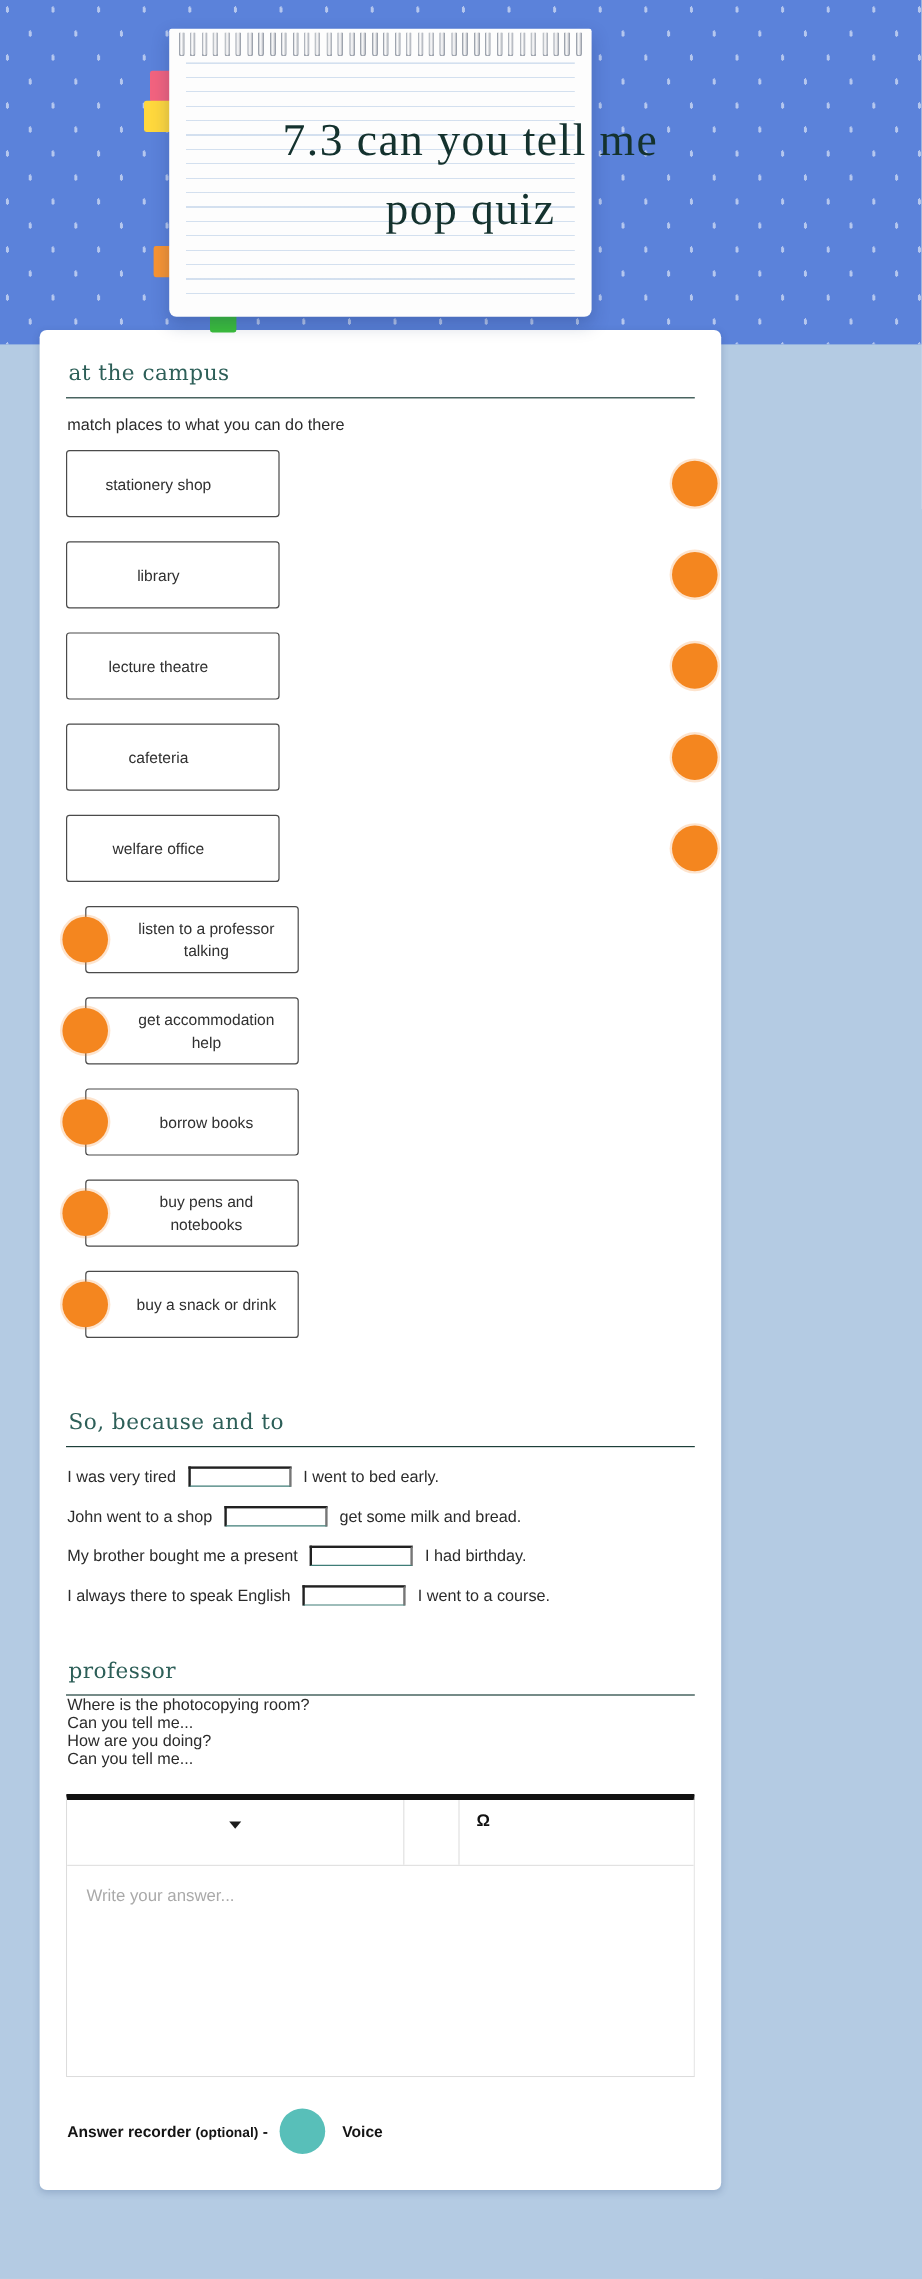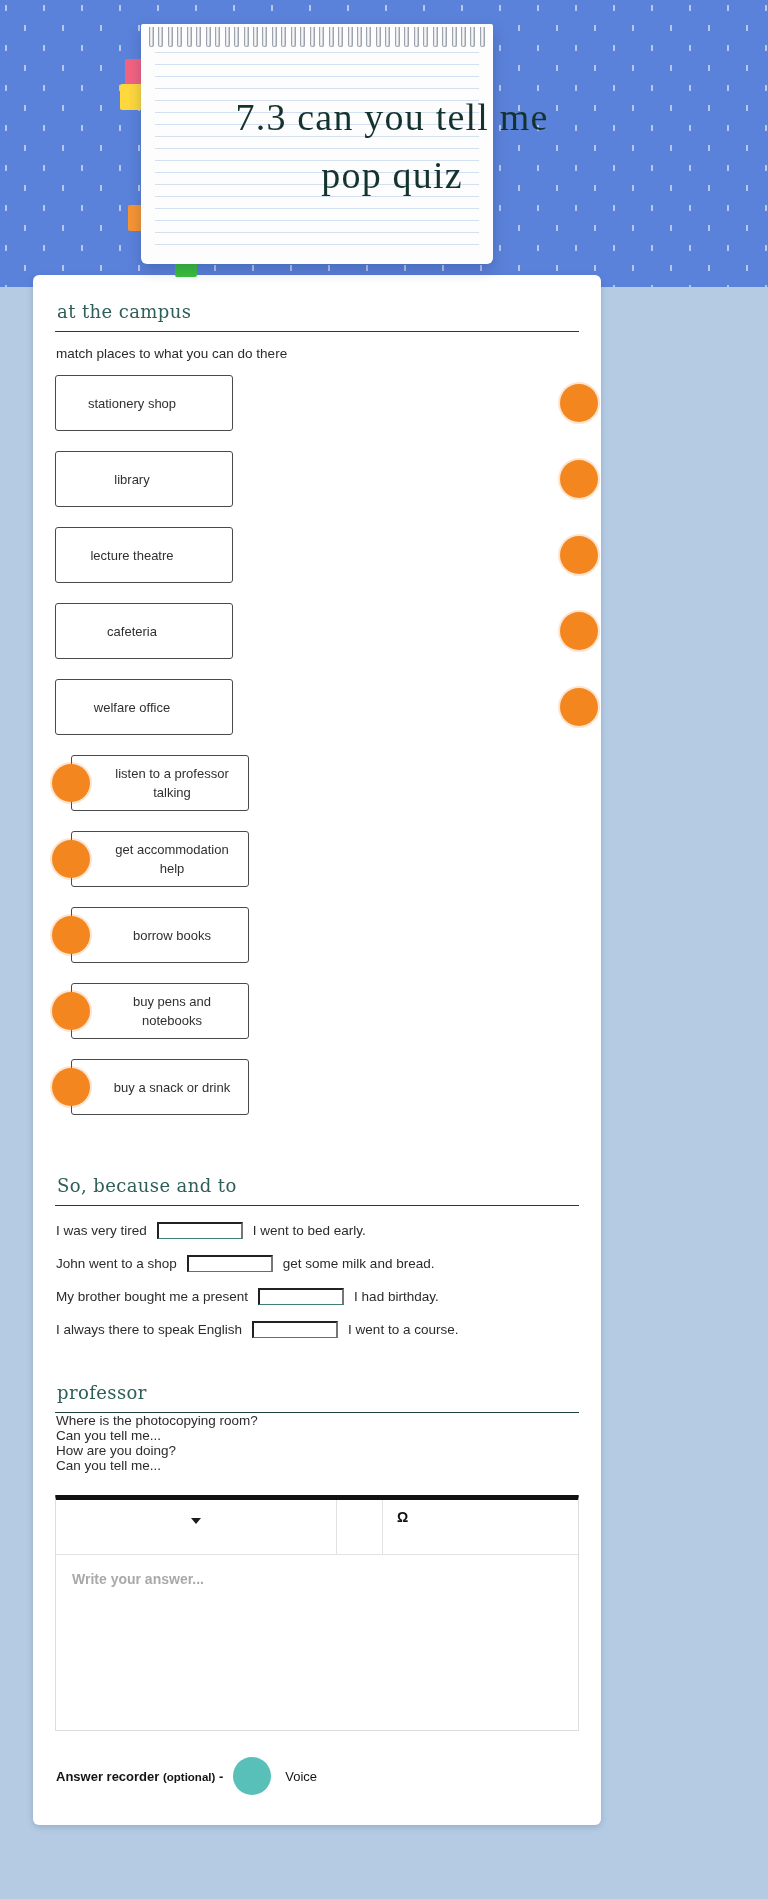--- a/index.html
+++ b/index.html
@@ -238,21 +238,20 @@
     font-size: 14px;
     font-weight: bold;
     color: #111;
     cursor: pointer;
   }
   .ebody {
     min-height: 175px;
     padding: 16px 16px;
     font-size: 14px;
     color: #a9a9a9;
-    font-weight: bold;
   }
 
   
   .recorder {
     margin-top: 26px;
     display: flex;
     align-items: center;
     padding-left: 1px;
   }
   .rec-label {
@@ -263,21 +262,21 @@
   .rec-label .opt { font-size: 11.5px; text-align: right; }
   .rec-dot {
     width: 38px; height: 38px;
     border-radius: 50%;
     background: #58bfb9;
     margin: 0 14px 0 10px;
     cursor: pointer;
   }
   .rec-voice {
     font-size: 13px;
-    font-weight: normal;
+    font-weight: bold;
     color: #141414;
   }
 </style>
 </head>
 <body>
 
 <div class="hero">
   <div class="hero-dots"></div>
   <div class="hero-dots b"></div>
 

